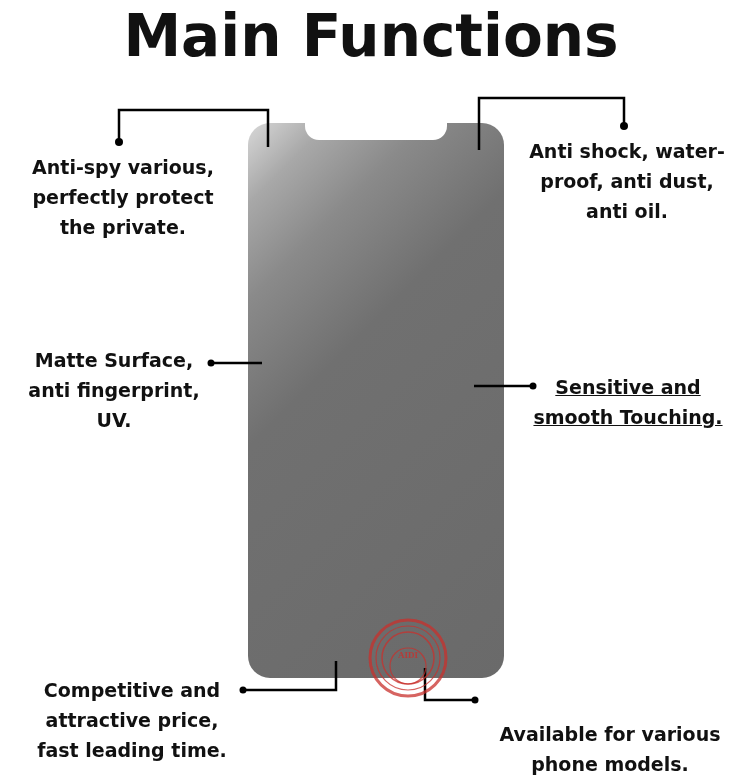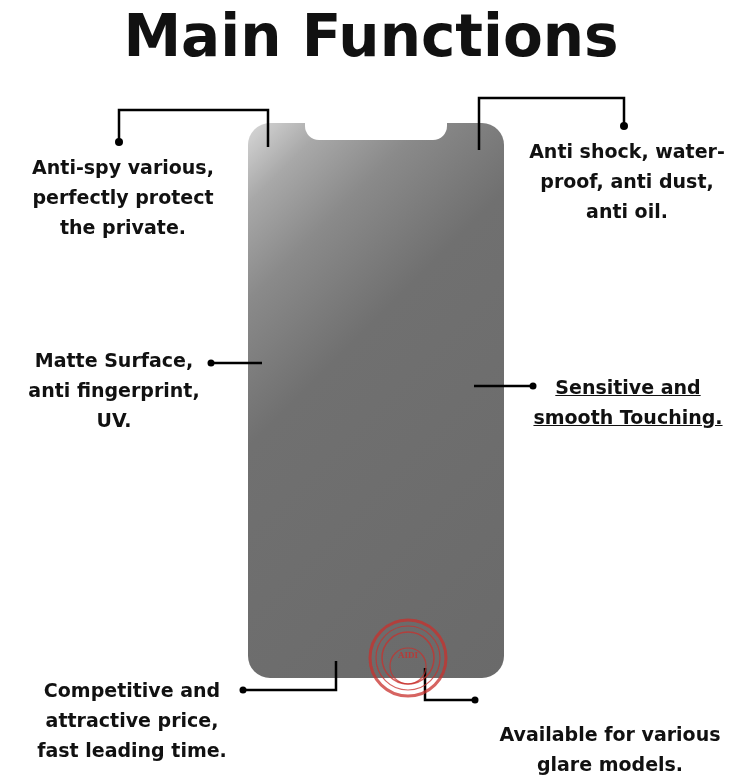--- a/index.html
+++ b/index.html
@@ -73,14 +73,14 @@
 </div>
 
 <div class="label" style="left:22px;top:675px;width:220px;text-align:center;">
   <div>Competitive and</div>
   <div>attractive price,</div>
   <div>fast leading time.</div>
 </div>
 
 <div class="label" style="left:480px;top:685px;width:260px;margin-top:34px;">
   <div>Available for various</div>
-  <div>glare models.</div>
+  <div>phone models.</div>
 </div>
 
 </body></html>

